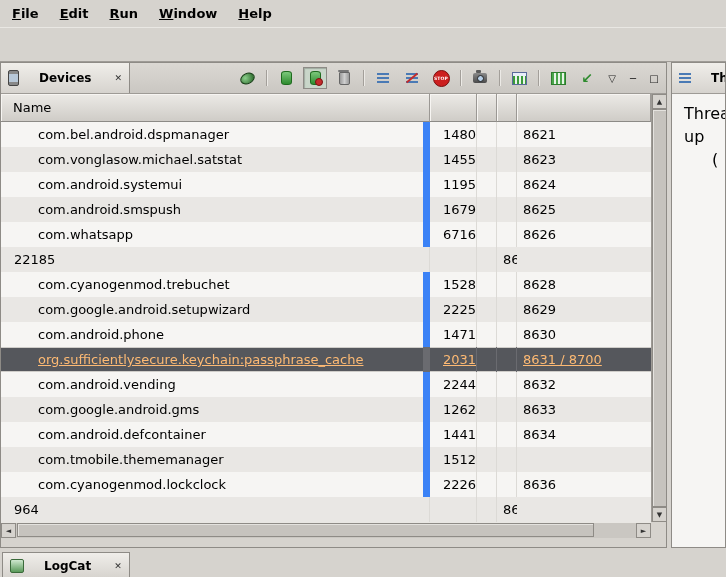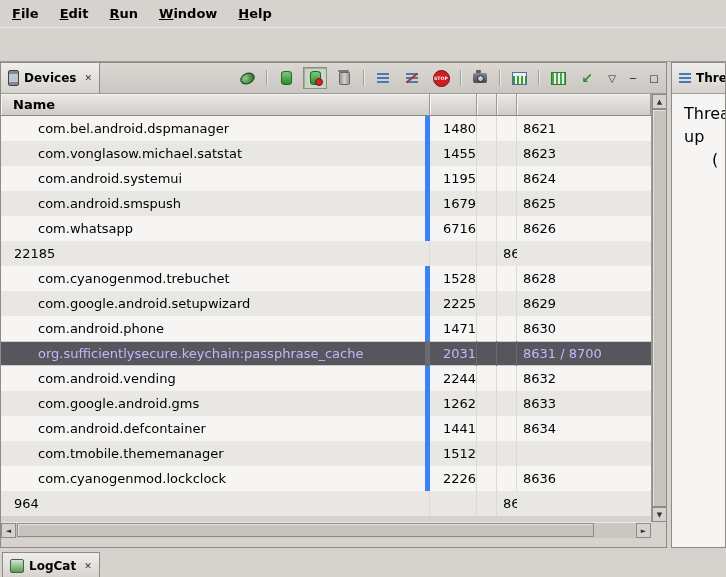--- a/index.html
+++ b/index.html
@@ -18,21 +18,21 @@
   .coolbar{height:33px;border-top:1px solid #e9e7e3;border-bottom:1px solid #9e9b96;background:#d6d3ce;}
   
   .main{display:flex;height:486px;}
   .panel{background:#d6d3ce;border:1px solid #8e8b86;box-sizing:border-box;}
   .devices-panel{width:667px;display:flex;flex-direction:column;}
   .sash{width:4px;}
   .threads-panel{flex:1;overflow:hidden;display:flex;flex-direction:column;}
   
   .tabbar{height:30px;display:flex;align-items:stretch;border-bottom:1px solid #9e9b96;
     background:linear-gradient(#dbd8d3,#cac7c2);}
-  .ctab{display:flex;align-items:center;gap:5px;padding:0 7px;
+  .ctab{display:flex;align-items:center;gap:20px;padding:0 7px;
     background:linear-gradient(#f0eeea,#d6d3ce);
     border-right:1px solid #8e8b86;font-weight:bold;font-size:12px;white-space:nowrap;cursor:default;}
   .ctab .close{font-size:9px;color:#333;margin-left:3px;cursor:pointer;}
   
   .vtoolbar{margin-left:auto;display:flex;align-items:center;gap:5px;padding-right:4px;}
   .tbtn{width:22px;height:20px;display:flex;align-items:center;justify-content:center;position:relative;cursor:pointer;border:1px solid transparent;}
   .tbtn.pressed{border:1px solid #8e8b86;background:#c9d6c9;box-shadow:inset 1px 1px 1px rgba(0,0,0,.2);}
   .vsep{width:1px;height:16px;background:#a39f9a;box-shadow:1px 0 0 #eceae6;margin:0 2px;}
   .glyphbtn{font-size:10px;color:#222;width:16px;height:16px;display:flex;align-items:center;justify-content:center;cursor:pointer;}
   
@@ -58,34 +58,34 @@
     background:repeating-linear-gradient(90deg,#4aa54a 0 2px,#e8f4e8 2px 4px);}
   .i-garrow{color:#2e8b2e;font-size:14px;font-weight:bold;line-height:1;}
   .i-device{width:9px;height:14px;border:1px solid #444;border-radius:2px;
     background:linear-gradient(#888 0 3px,#b8c8d8 3px 11px,#888 11px);}
   .i-logcat{width:12px;height:12px;border:1px solid #3a6a3a;border-radius:2px;
     background:linear-gradient(#cfe8cf,#5a9a5a);}
   
   .table-wrap{position:relative;flex:1;background:#d6d3ce;overflow:hidden;}
   .grid{margin-right:15px;background:#f6f5f3;}
   .hrow,.row{display:grid;grid-template-columns:429px 47px 20px 20px 1fr;}
-  .hrow{height:22px;font-weight:bold;}
+  .hrow{height:28px;}
   .hcell{display:flex;align-items:center;padding-left:12px;box-sizing:border-box;
     background:linear-gradient(#eceae6,#cfccc7);
     border-right:1px solid #9b9894;border-bottom:1px solid #8c8a86;
     box-shadow:inset 1px 1px 0 #f7f5f2;font-size:13px;cursor:default;}
   .row{height:25px;align-items:center;cursor:default;}
   .row.even{background:#f6f5f3;}
   .row.odd{background:#e9e7e4;}
   .cell{height:100%;display:flex;align-items:center;box-sizing:border-box;overflow:hidden;white-space:nowrap;}
-  .c-name{padding-left:37px;border-right:5px solid #3b82f6;}
+  .c-name{padding-left:37px;border-right:7px solid #3b82f6;}
   .c-pid{padding-left:13px;border-right:1px solid #dcdad6;}
   .c-a,.c-b{border-right:1px solid #dcdad6;}
   .c-port{padding-left:6px;}
-  .row.selected{background:#55575c;color:#c4b5fd;box-shadow:inset 0 1px 0 #cfcdc9, inset 0 -1px 0 #cfcdc9;}
+  .row.selected{background:#55575c;color:#fdba74;box-shadow:inset 0 1px 0 #cfcdc9, inset 0 -1px 0 #cfcdc9;text-decoration:underline;}
   .row.selected .cell{border-right-color:#6a6b70;}
   
   .vscroll{position:absolute;top:0;right:0;width:15px;height:428px;background:#cac7c2;
     border-left:1px solid #9e9b96;box-sizing:border-box;display:flex;flex-direction:column;}
   .hscroll{position:absolute;top:428px;left:0;width:650px;height:16px;background:#cac7c2;
     border-top:1px solid #e9e7e3;box-sizing:border-box;display:flex;}
   .sbtn{background:#d6d3ce;border:1px solid #8e8b86;display:flex;align-items:center;justify-content:center;
     font-size:7px;color:#333;box-sizing:border-box;cursor:pointer;}
   .vscroll .sbtn{width:15px;height:15px;}
   .hscroll .sbtn{width:15px;height:15px;}

